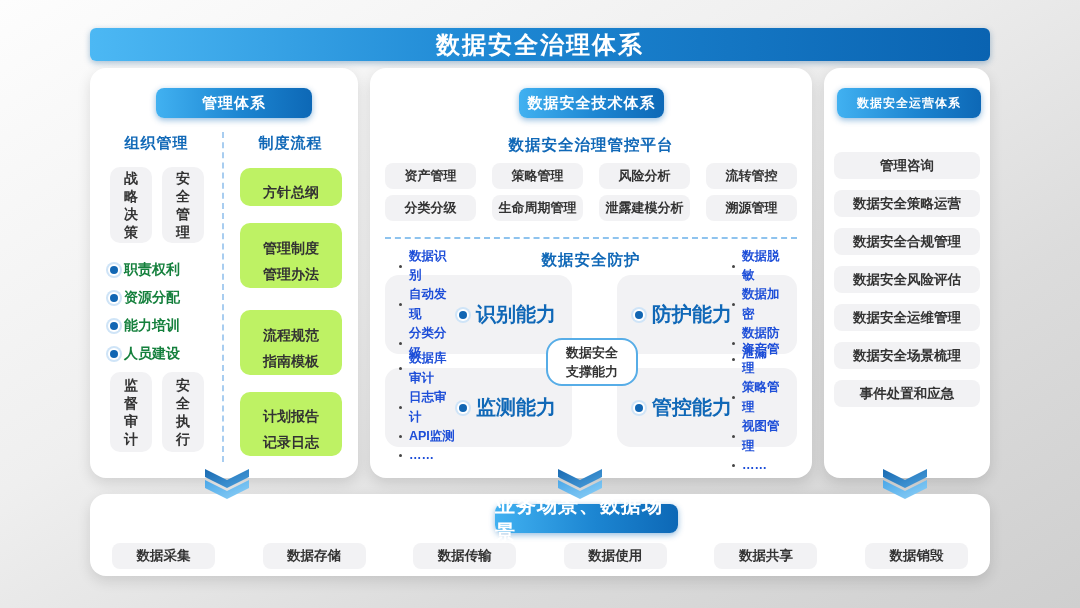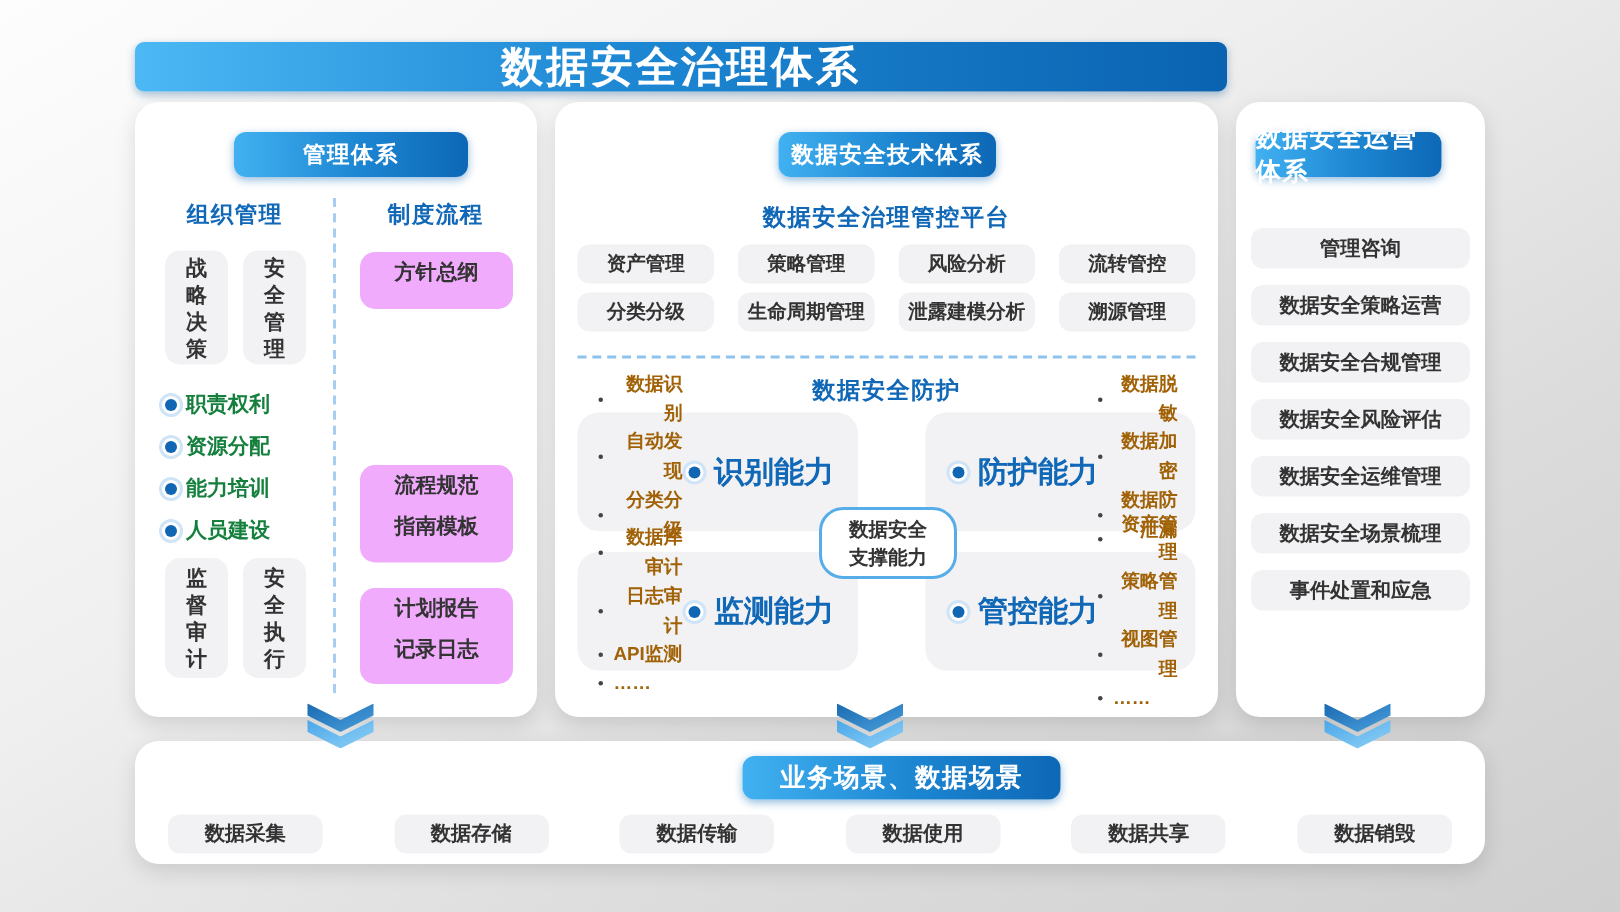--- a/index.html
+++ b/index.html
@@ -4,68 +4,68 @@
 <style>
   * { margin:0; padding:0; box-sizing:border-box; }
   html,body { width:1080px; height:608px; }
   body {
     position:relative; overflow:hidden;
     font-family:"Liberation Sans", sans-serif;
     background:linear-gradient(150deg,#fdfdfd 0%,#efefef 40%,#dcdcdc 70%,#cfcfcf 100%);
   }
   
   .banner {
-    position:absolute; left:90px; top:28px; width:728px; height:33px;
+    position:absolute; left:90px; top:28px; width:900px; height:33px;
     border-radius:6px;
     background:linear-gradient(90deg,#4cb8f4 0%,#1d87d3 45%,#0a63b1 100%);
     box-shadow:0 2px 6px rgba(10,80,140,.35);
     display:flex; align-items:center; justify-content:center;
-    color:#fff; font-size:28px; font-weight:bold; letter-spacing:2px;
+    color:#fff; font-size:24px; font-weight:bold; letter-spacing:2px;
   }
   
   .panel {
     position:absolute; top:68px; height:410px;
     background:#fff; border-radius:16px;
     box-shadow:0 5px 14px rgba(0,0,0,.12);
   }
   .panel.left  { left:90px;  width:268px; }
   .panel.mid   { left:370px; width:442px; }
   .panel.right { left:824px; width:166px; }
   .pill {
     position:absolute; top:20px; height:30px;
     background:linear-gradient(90deg,#41b1f1 0%,#1c85d1 55%,#0d68b6 100%);
     box-shadow:0 2px 6px rgba(13,104,182,.45);
     border-radius:8px; color:#fff; font-weight:bold;
     display:flex; align-items:center; justify-content:center; letter-spacing:1px;
   }
   .pill.mgmt { left:66px;  width:156px; font-size:15px; }
   .pill.tech { left:149px; width:145px; font-size:15px; }
-  .pill.ops  { left:13px;  width:124px; font-size:17px; }
+  .pill.ops  { left:13px;  width:144px; font-size:12px; }
   .blue-head { position:absolute; text-align:center; color:#1068b7; font-weight:bold; font-size:15px; letter-spacing:1px; }
   .gray-box  { background:#f2f2f4; border-radius:8px; color:#333; font-weight:bold;
                display:flex; align-items:center; justify-content:center; }
   
   .head-org  { left:0;     top:66px; width:133px; }
   .head-proc { left:133px; top:66px; width:135px; }
   .v-divider { position:absolute; left:132px; top:64px; height:330px; border-left:2px dashed #a8cdf0; }
   .vbox { position:absolute; width:42px; background:#f2f2f4; border-radius:10px;
           display:flex; align-items:center; justify-content:center; }
   .vbox span { width:1em; font-size:14px; font-weight:bold; color:#333;
                line-height:1.3; word-break:break-all; text-align:center; }
   .vb-a { left:20px; top:99px;  height:76px; }
   .vb-b { left:72px; top:99px;  height:76px; }
   .vb-c { left:20px; top:304px; height:80px; }
   .vb-d { left:72px; top:304px; height:80px; }
   .bullet-rows { position:absolute; left:16px; top:188px; display:flex; flex-direction:column; }
   .bullet-row  { height:28px; display:flex; align-items:center; gap:2px;
                  font-size:14px; font-weight:bold; color:#15803d; }
   .dot-ico { width:8px; height:8px; border-radius:50%; background:#1166b3;
              box-shadow:0 0 0 2px #fff, 0 0 0 4px #cfe4f7; margin:4px 4px; flex:none; }
-  .proc-box { position:absolute; left:150px; width:102px; background:#f0abfc; border-radius:10px;
-              display:flex; align-items:flex-start; justify-content:center; }
+  .proc-box { position:absolute; left:150px; width:102px; background:#bef264; border-radius:10px;
+              display:flex; align-items:flex-end; justify-content:center; }
   .proc-box span { font-size:14px; font-weight:bold; color:#333; line-height:1.9;
                    white-space:pre-line; text-align:center; }
   .pb-1 { top:100px; height:38px; }
   .pb-2 { top:155px; height:65px; }
   .pb-3 { top:242px; height:65px; }
   .pb-4 { top:324px; height:64px; }
   
   .platform-title { left:0; top:67px; width:100%; font-size:15.5px; }
   .platform-grid  { position:absolute; left:15px; top:95px; width:412px;
                     display:grid; grid-template-columns:repeat(4,1fr); gap:6px 16px; }
@@ -73,40 +73,40 @@
   .dash-h { position:absolute; left:15px; top:169px; width:412px; border-top:2px dashed #8ec3ee; }
   .protect-title { left:0; top:182px; width:100%; font-size:15.5px; }
   .cap-box { position:absolute; height:79px; background:#f2f2f4; border-radius:14px;
              display:flex; align-items:center; justify-content:space-between; }
   .cb-tl { left:15px;  top:207px; width:187px; padding:0 16px 0 14px; }
   .cb-tr { left:247px; top:207px; width:180px; padding:0 12px 0 14px; }
   .cb-bl { left:15px;  top:300px; width:187px; padding:0 16px 0 14px; }
   .cb-br { left:247px; top:300px; width:180px; padding:0 12px 0 14px; }
   .blist { display:flex; flex-direction:column; justify-content:center; }
   .bitem { display:flex; align-items:center; gap:7px; font-size:12.5px; font-weight:bold;
-           color:#a16207; line-height:1.55;text-align:right; }
+           color:#1d4ed8; line-height:1.55; }
   .bdot  { width:3px; height:3px; border-radius:50%; background:#444; flex:none; }
   .cap   { display:flex; align-items:center; gap:5px; color:#1068b7;
            font-weight:bold; font-size:20px; flex:none; }
   .capsule { position:absolute; left:176px; top:270px; width:92px; height:48px; z-index:2;
              background:#fff; border:2px solid #57ade7; border-radius:16px;
              display:flex; align-items:center; justify-content:center; }
   .capsule span { font-size:13px; font-weight:bold; color:#333; line-height:1.5;
                   white-space:pre-line; text-align:center; }
   
   .ops-list { position:absolute; left:10px; top:84px; width:146px;
               display:flex; flex-direction:column; gap:11px; }
   .ops-list .gray-box { height:27px; font-size:13.5px; }
   
   .chev { position:absolute; top:469px; width:46px; height:30px; z-index:3; }
   .chev.c1 { left:204px; } .chev.c2 { left:557px; } .chev.c3 { left:882px; }
   
   .bottom { position:absolute; left:90px; top:494px; width:900px; height:82px;
             background:#fff; border-radius:16px; box-shadow:0 5px 14px rgba(0,0,0,.12); }
-  .pill.scen { left:405px; top:10px; width:212px; height:29px; font-size:17px; }
+  .pill.scen { left:405px; top:10px; width:183px; height:29px; font-size:20px; }
   .scen-list { position:absolute; left:22px; top:49px; width:856px;
                display:flex; justify-content:space-between; }
   .scen-list .gray-box { width:103px; height:26px; font-size:13.5px; }
   svg.defs { position:absolute; width:0; height:0; }
 </style>
 </head>
 <body>
 
 <svg class="defs">
   <defs>
@@ -162,20 +162,24 @@
   <div class="vbox vb-c">
     <span>监督审计</span>
     </div>
   <div class="vbox vb-d">
     <span>安全执行</span>
     </div>
 
   <div class="proc-box pb-1">
     <span>方针总纲</span>
     </div>
+  <div class="proc-box pb-2">
+    <span>管理制度
+管理办法</span>
+    </div>
   <div class="proc-box pb-3">
     <span>流程规范
 指南模板</span>
     </div>
   <div class="proc-box pb-4">
     <span>计划报告
 记录日志</span>
     </div>
 </section>
 

